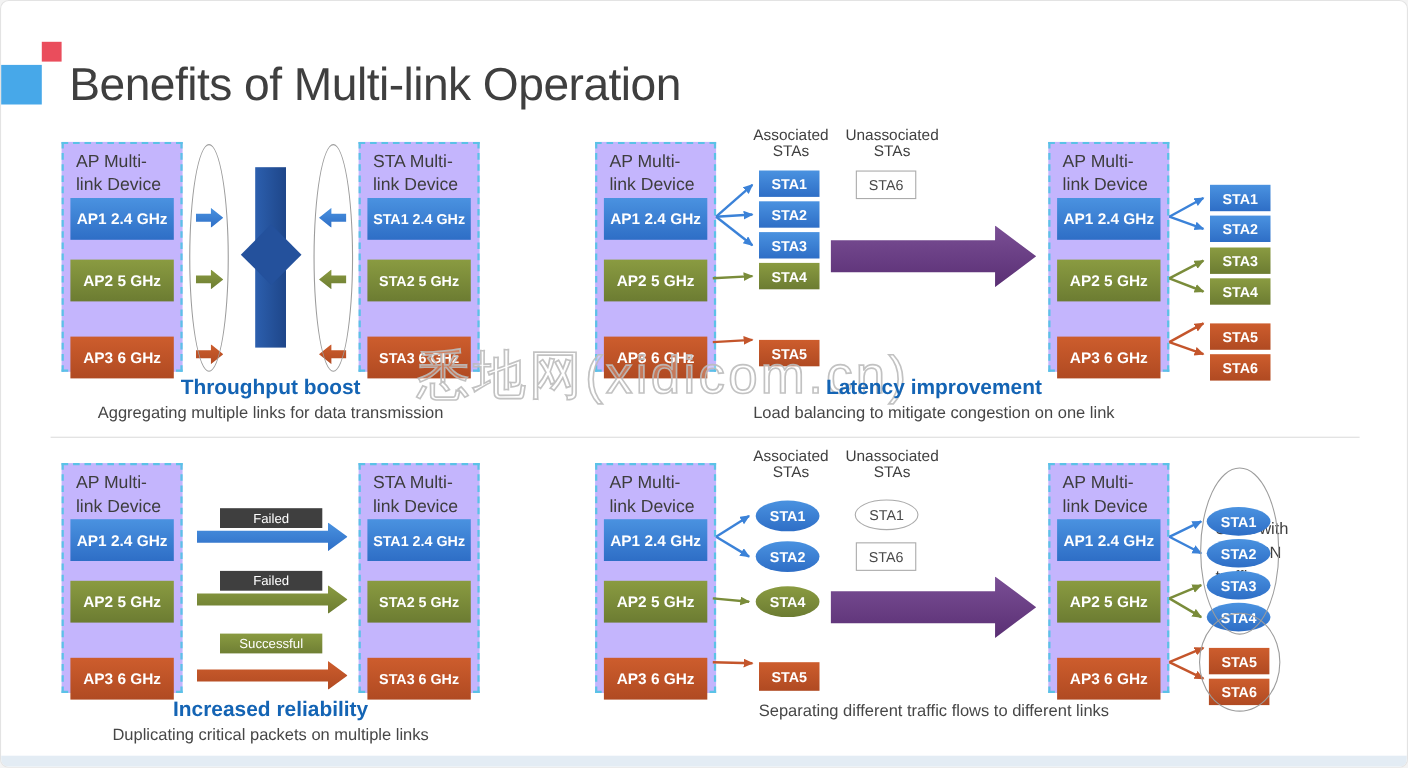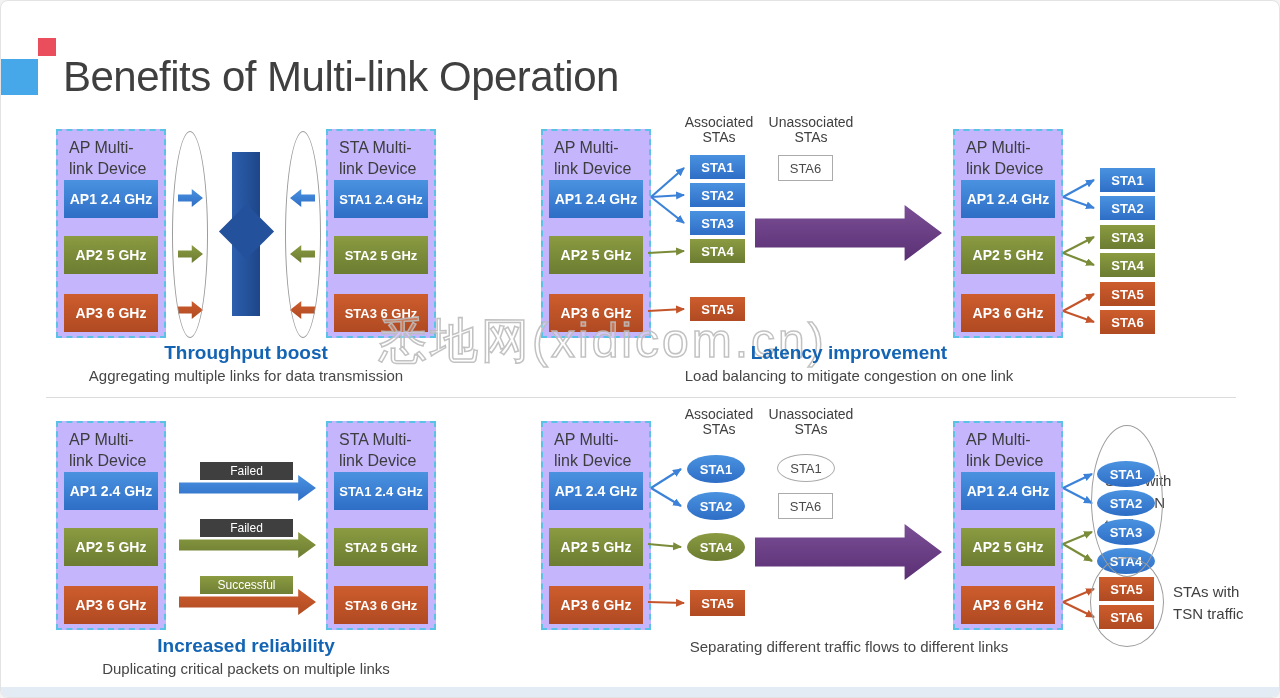--- a/index.html
+++ b/index.html
@@ -23,21 +23,21 @@
   .bottom-strip { position:absolute; left:0; bottom:0; width:100%; height:10px; background:#e3ecf4; }
 
   
   .devbox { position:absolute; width:110px; height:209px; border:2px dashed #5bc2e7; background:#c4b5fd; z-index:1; }
   .dev-title { position:absolute; left:11px; top:7px; width:86px; font-size:16px; line-height:1.3; color:#3d3d3d; }
   .link { position:absolute; left:6px; width:94px; height:38px; display:flex; align-items:center;
     justify-content:center; color:#fff; font-size:14px; font-weight:700; white-space:nowrap; }
   .link.l1 { top:49px; } .link.l2 { top:105px; } .link.l3 { top:163px; }
   .blue   { background:linear-gradient(180deg,#4a92e0,#2e6ec6); }
   .green  { background:linear-gradient(180deg,#8a9b41,#6c7c32); }
-  .orange { background:linear-gradient(180deg,#cd5d2d,#b04a22); }
+  .orange { background:linear-gradient(180deg,#cd5d2d,#b04a22);margin-top:12px; }
 
   
   .chip { position:absolute; width:55px; height:24px; display:flex; align-items:center; justify-content:center;
     color:#fff; font-size:13px; font-weight:600; z-index:2; }
   .chip.white { background:#fff; border:1px solid #ababab; color:#4a4a4a; font-weight:400; }
   .echip { position:absolute; width:58px; height:28px; border-radius:50%; display:flex; align-items:center;
     justify-content:center; color:#fff; font-size:13px; font-weight:600; z-index:2; }
   .echip.white { background:#fff; border:1px solid #ababab; color:#4a4a4a; font-weight:400; }
 
   
@@ -217,21 +217,20 @@
   <div class="flow-ellipse" style="left:1089px; top:556px; width:74px; height:90px;"></div>
 
   <div class="echip blue" style="left:1096px; top:460px; height:26px;">STA1</div>
   <div class="echip blue" style="left:1096px; top:489px; height:26px;">STA2</div>
   <div class="echip blue" style="left:1096px; top:518px; height:26px;">STA3</div>
   <div class="echip blue" style="left:1096px; top:547px; height:26px;">STA4</div>
   <div class="chip orange" style="left:1098px; top:576px;">STA5</div>
   <div class="chip orange" style="left:1098px; top:604px;">STA6</div>
 
   <div class="side-label" style="left:1104px; top:469px; width:78px;">STAs with non-TSN traffic</div>
-  <div class="side-label" style="left:1172px; top:580px; width:84px;">STAs with TSN traffic</div>
 
   <div class="caption" style="left:628px; top:634px;">
     <div class="cap-sub">Separating different traffic flows to different links</div>
   </div>
 
   <svg class="overlay" width="1280" height="698">
     <defs>
       <marker id="mb" markerUnits="userSpaceOnUse" markerWidth="10" markerHeight="9" refX="8" refY="4" orient="auto">
         <path d="M0,0 L9,4 L0,8 z" fill="#3b82d8"></path>
       </marker>

